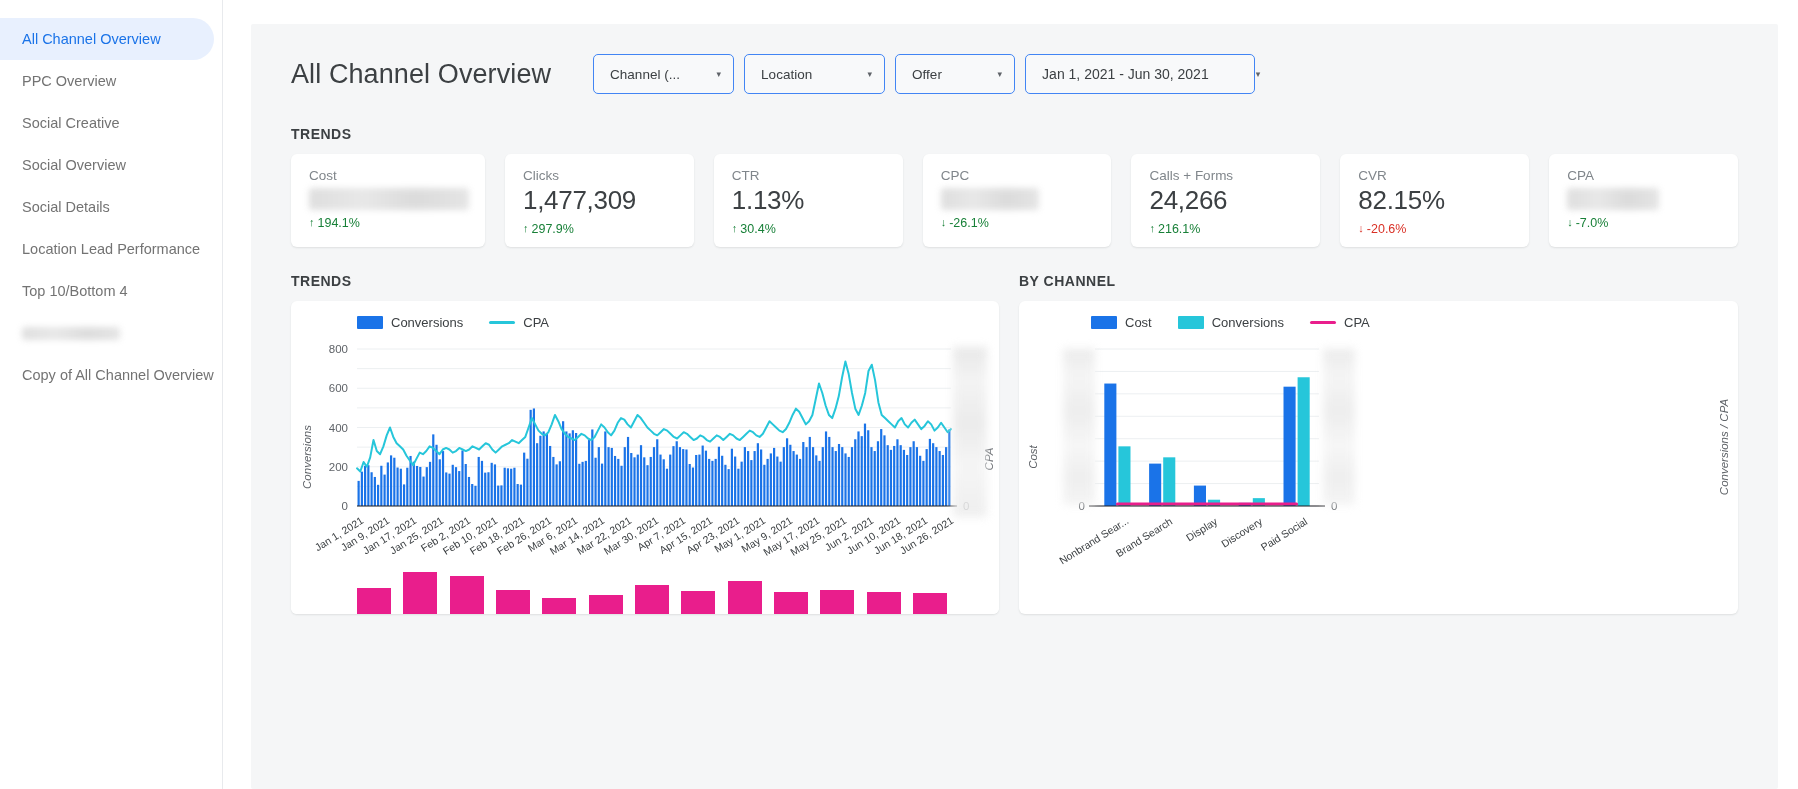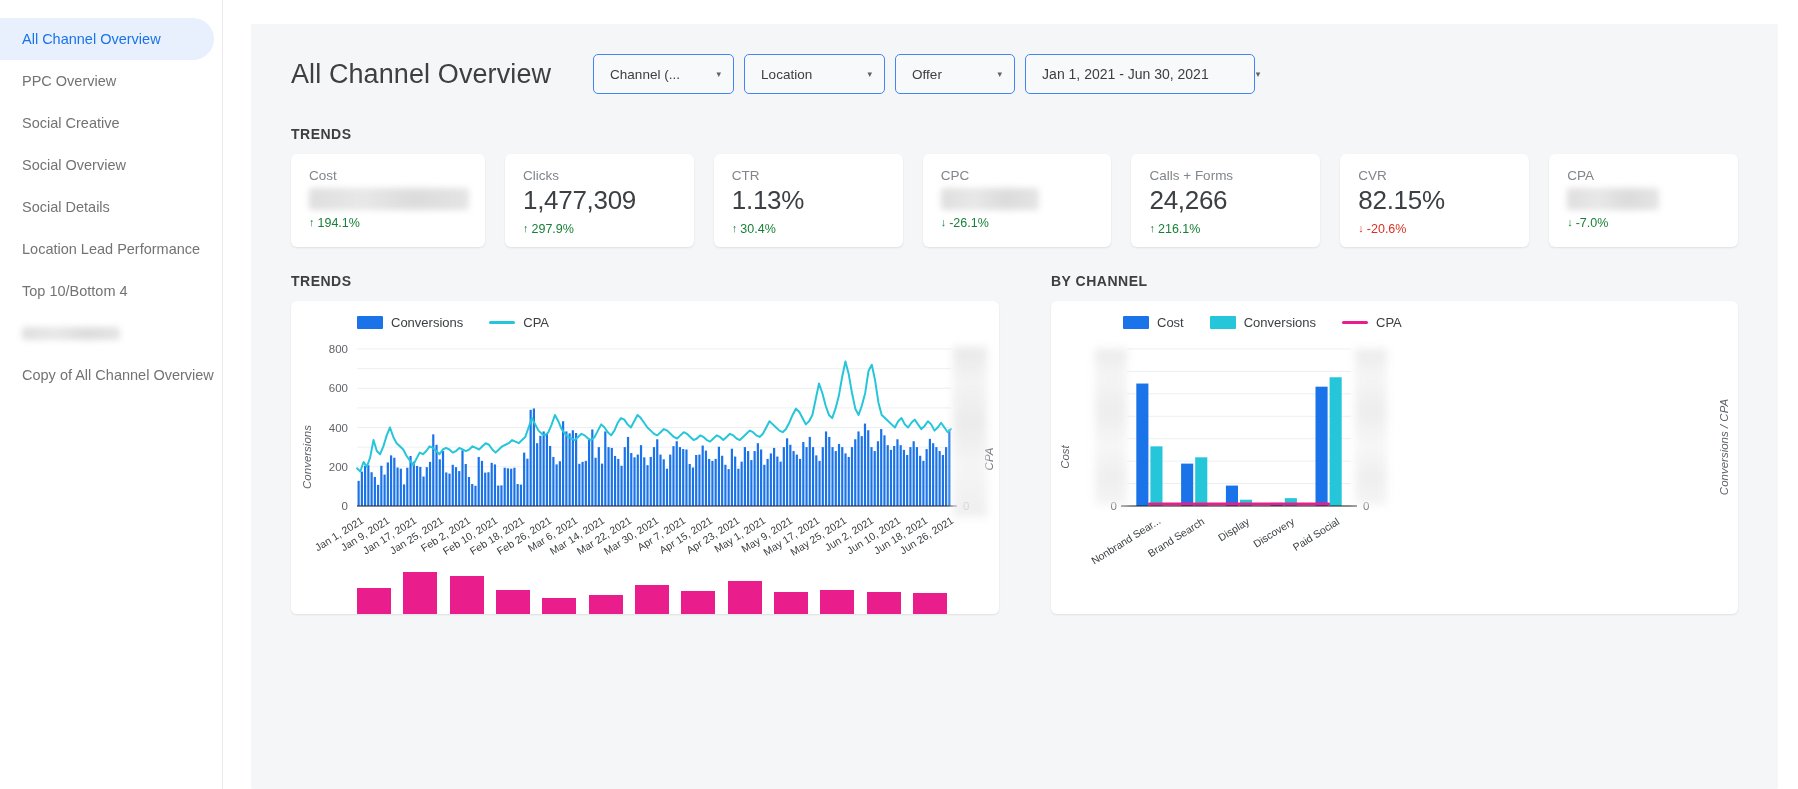--- a/index.html
+++ b/index.html
@@ -99,21 +99,21 @@
   .kpi-delta.up { color: #188038; }
   .kpi-delta.down-bad { color: #d93025; }
   .kpi-delta.down-good { color: #188038; }
   .arrow { font-size: 11px; line-height: 1; font-weight: 700; }
 
   
   .charts-row {
     display: flex; gap: 20px; padding: 26px 40px 11px 40px;
   }
   .chart-col-left { flex: 0 0 708px; }
-  .chart-col-right { flex: 1; margin-left: 32px; }
+  .chart-col-right { flex: 1; }
   .chart-card {
     background: #fff; border-radius: 6px;
     box-shadow: 0 1px 2px rgba(60,64,67,.12);
     position: relative; overflow: hidden;
   }
   #trends-card { height: 313px; }
   #channel-card { height: 313px; }
 
   .legend {
     display: flex; align-items: center; gap: 26px;

